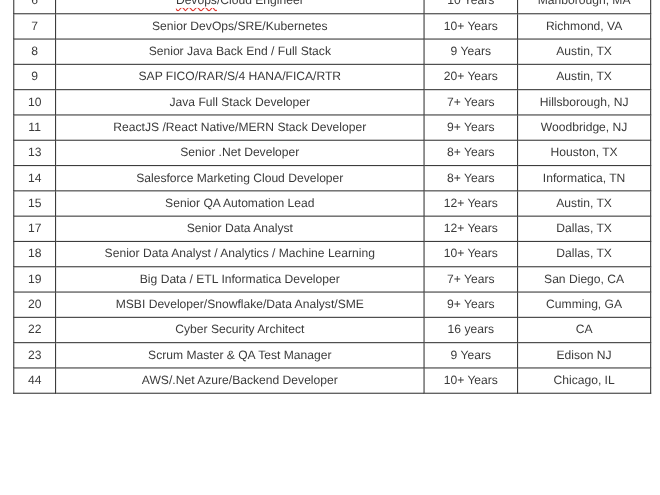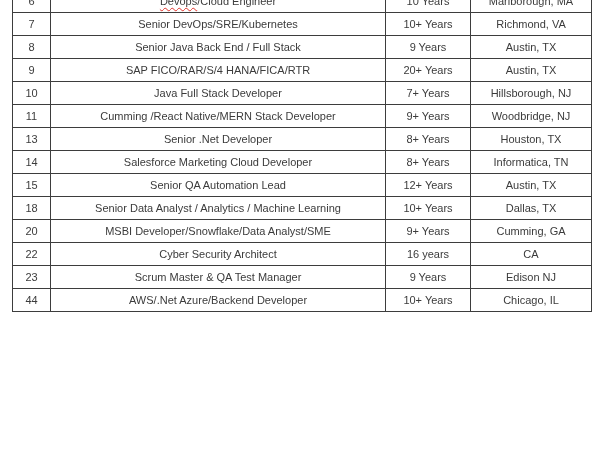--- a/index.html
+++ b/index.html
@@ -90,21 +90,21 @@
           <td>Austin, TX</td>
         </tr>
         <tr>
           <td>10</td>
           <td>Java Full Stack Developer</td>
           <td>7+ Years</td>
           <td>Hillsborough, NJ</td>
         </tr>
         <tr>
           <td>11</td>
-          <td>Cumming /React Native/MERN Stack Developer</td>
+          <td>ReactJS /React Native/MERN Stack Developer</td>
           <td>9+ Years</td>
           <td>Woodbridge, NJ</td>
         </tr>
         <tr>
           <td>13</td>
           <td>Senior .Net Developer</td>
           <td>8+ Years</td>
           <td>Houston, TX</td>
         </tr>
         <tr>
@@ -113,24 +113,36 @@
           <td>8+ Years</td>
           <td>Informatica, TN</td>
         </tr>
         <tr>
           <td>15</td>
           <td>Senior QA Automation Lead</td>
           <td>12+ Years</td>
           <td>Austin, TX</td>
         </tr>
         <tr>
+          <td>17</td>
+          <td>Senior Data Analyst</td>
+          <td>12+ Years</td>
+          <td>Dallas, TX</td>
+        </tr>
+        <tr>
           <td>18</td>
           <td>Senior Data Analyst / Analytics / Machine Learning</td>
           <td>10+ Years</td>
           <td>Dallas, TX</td>
+        </tr>
+        <tr>
+          <td>19</td>
+          <td>Big Data / ETL Informatica Developer</td>
+          <td>7+ Years</td>
+          <td>San Diego, CA</td>
         </tr>
         <tr>
           <td>20</td>
           <td>MSBI Developer/Snowflake/Data Analyst/SME</td>
           <td>9+ Years</td>
           <td>Cumming, GA</td>
         </tr>
         <tr>
           <td>22</td>
           <td>Cyber Security Architect</td>

